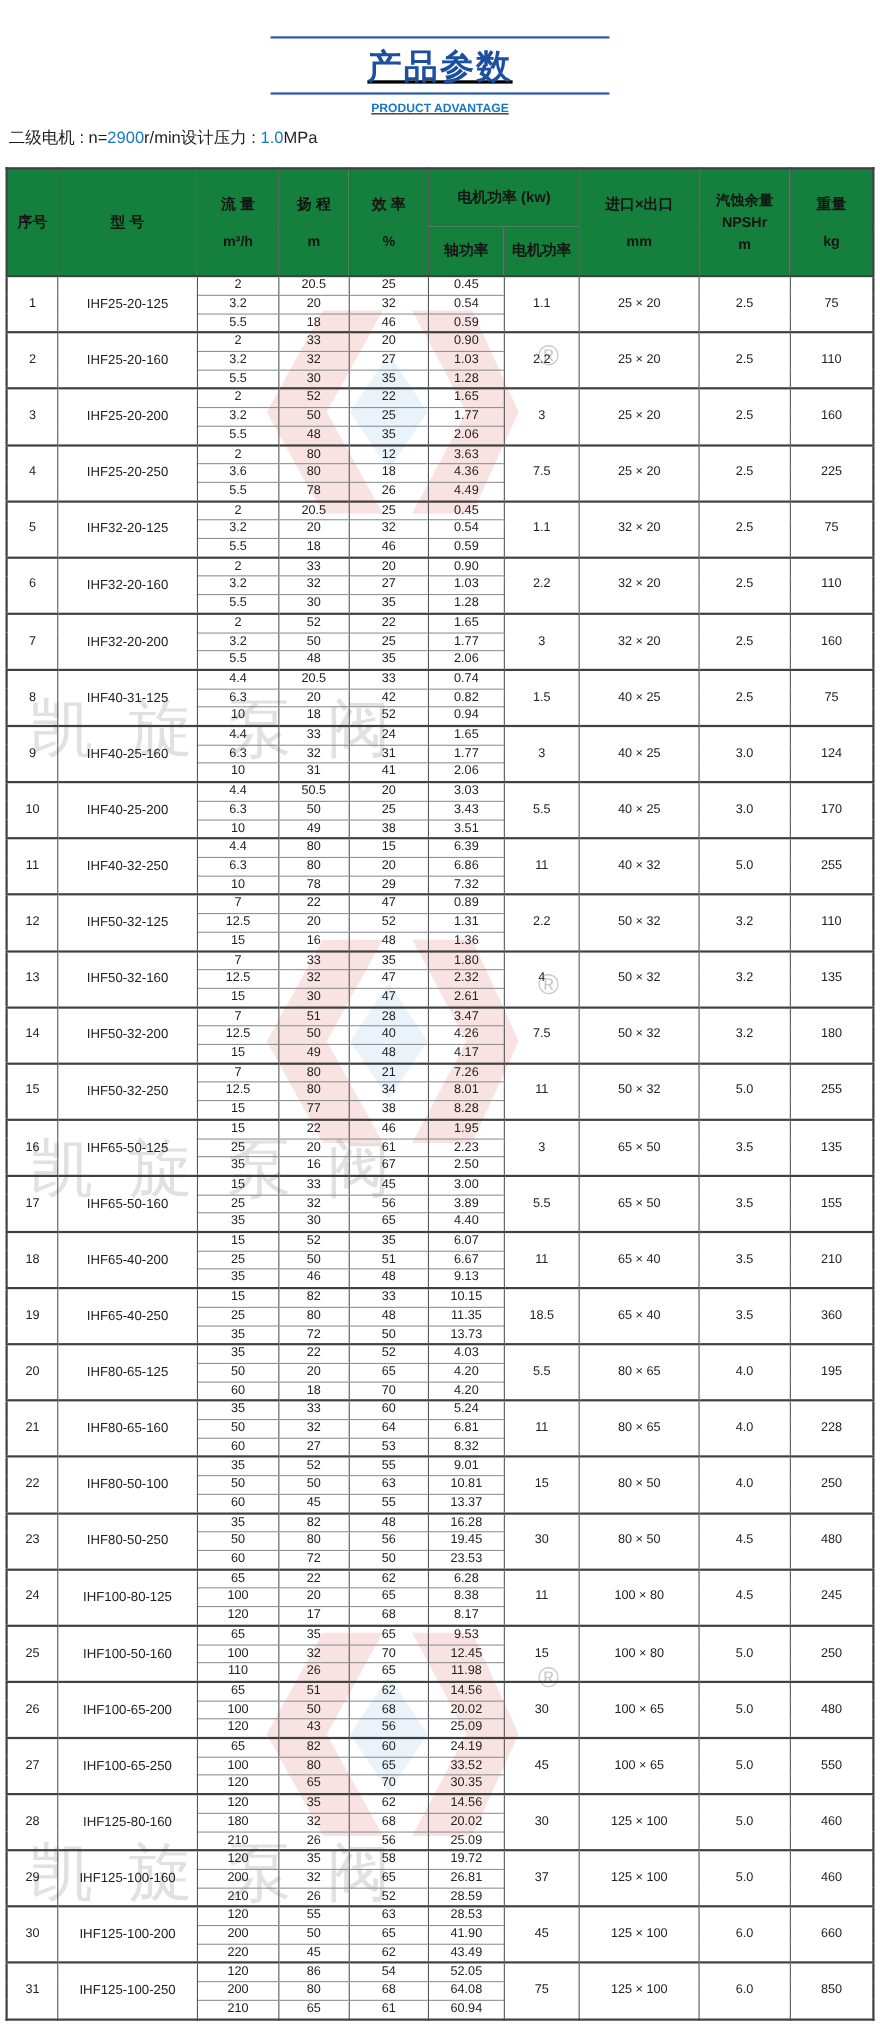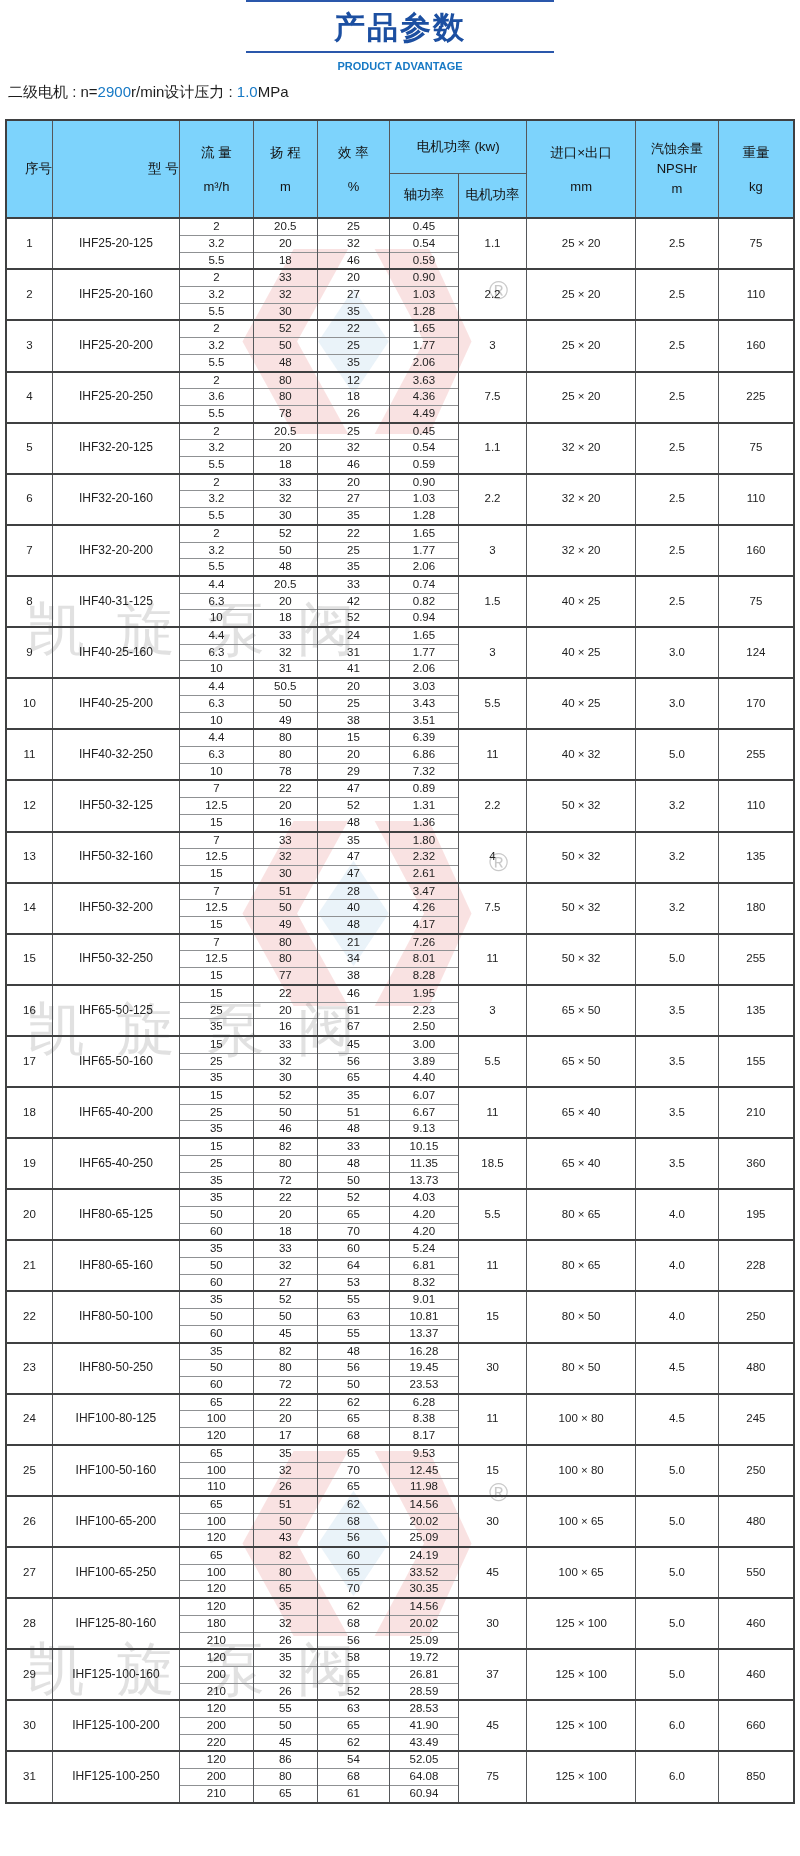--- a/index.html
+++ b/index.html
@@ -2,21 +2,21 @@
 <html><head>
 <meta charset="utf-8">
 <style>
   html, body {
     margin: 0; padding: 0;
     width: 800px; height: 1856px;
     background: #ffffff;
     overflow: hidden;
     font-family: "Liberation Sans", "DejaVu Sans", sans-serif;
   }
-  .title-block { text-align: center; }
+  .title-block { padding-top: 33px; text-align: center; text-decoration: underline; }
   .title-line {
     width: 308px; height: 2px; background: #2a57ab;
     margin: 0 auto; border: none;
   }
   .page-title {
     margin: 7px auto 5px auto;
     font-size: 31px; font-weight: bold; color: #1c4fa1;
     letter-spacing: 2px; line-height: 1.2;
   }
   .page-subtitle {
@@ -43,29 +43,29 @@
     letter-spacing: 32px; white-space: nowrap;
   }
 
   table.params {
     position: relative; z-index: 1;
     width: 100%; height: 1683px;
     border-collapse: collapse; table-layout: fixed;
     border: 2px solid #3f4041;
   }
   th {
-    background: #7dd3fc; font-weight: normal; color: #141414;
+    background: #15803d; font-weight: bold; color: #141414;
     border: 1px solid #55575a; padding: 0;
     font-size: 13.5px;
     margin-top: 40px;
   }
   tr.hrow1 { height: 53px; }
   tr.hrow2 { height: 45px; }
   th .h-main { display: block; margin-bottom: 17px; }
-  th .h-main.solo { margin-bottom: 0; text-align: right; }
+  th .h-main.solo { margin-bottom: 0; }
   th .h-sub { display: block; font-size: 13px; }
   th .h-line { display: block; line-height: 1.55; font-size: 13px; }
   td {
     height: 15.7px; line-height: 15.7px;
     text-align: center; vertical-align: middle;
     font-size: 11.5px; color: #222;
     padding: 0 1px;
     border-left: 1px solid #55575a; border-right: 1px solid #55575a;
     white-space: nowrap; overflow: hidden;
   }

